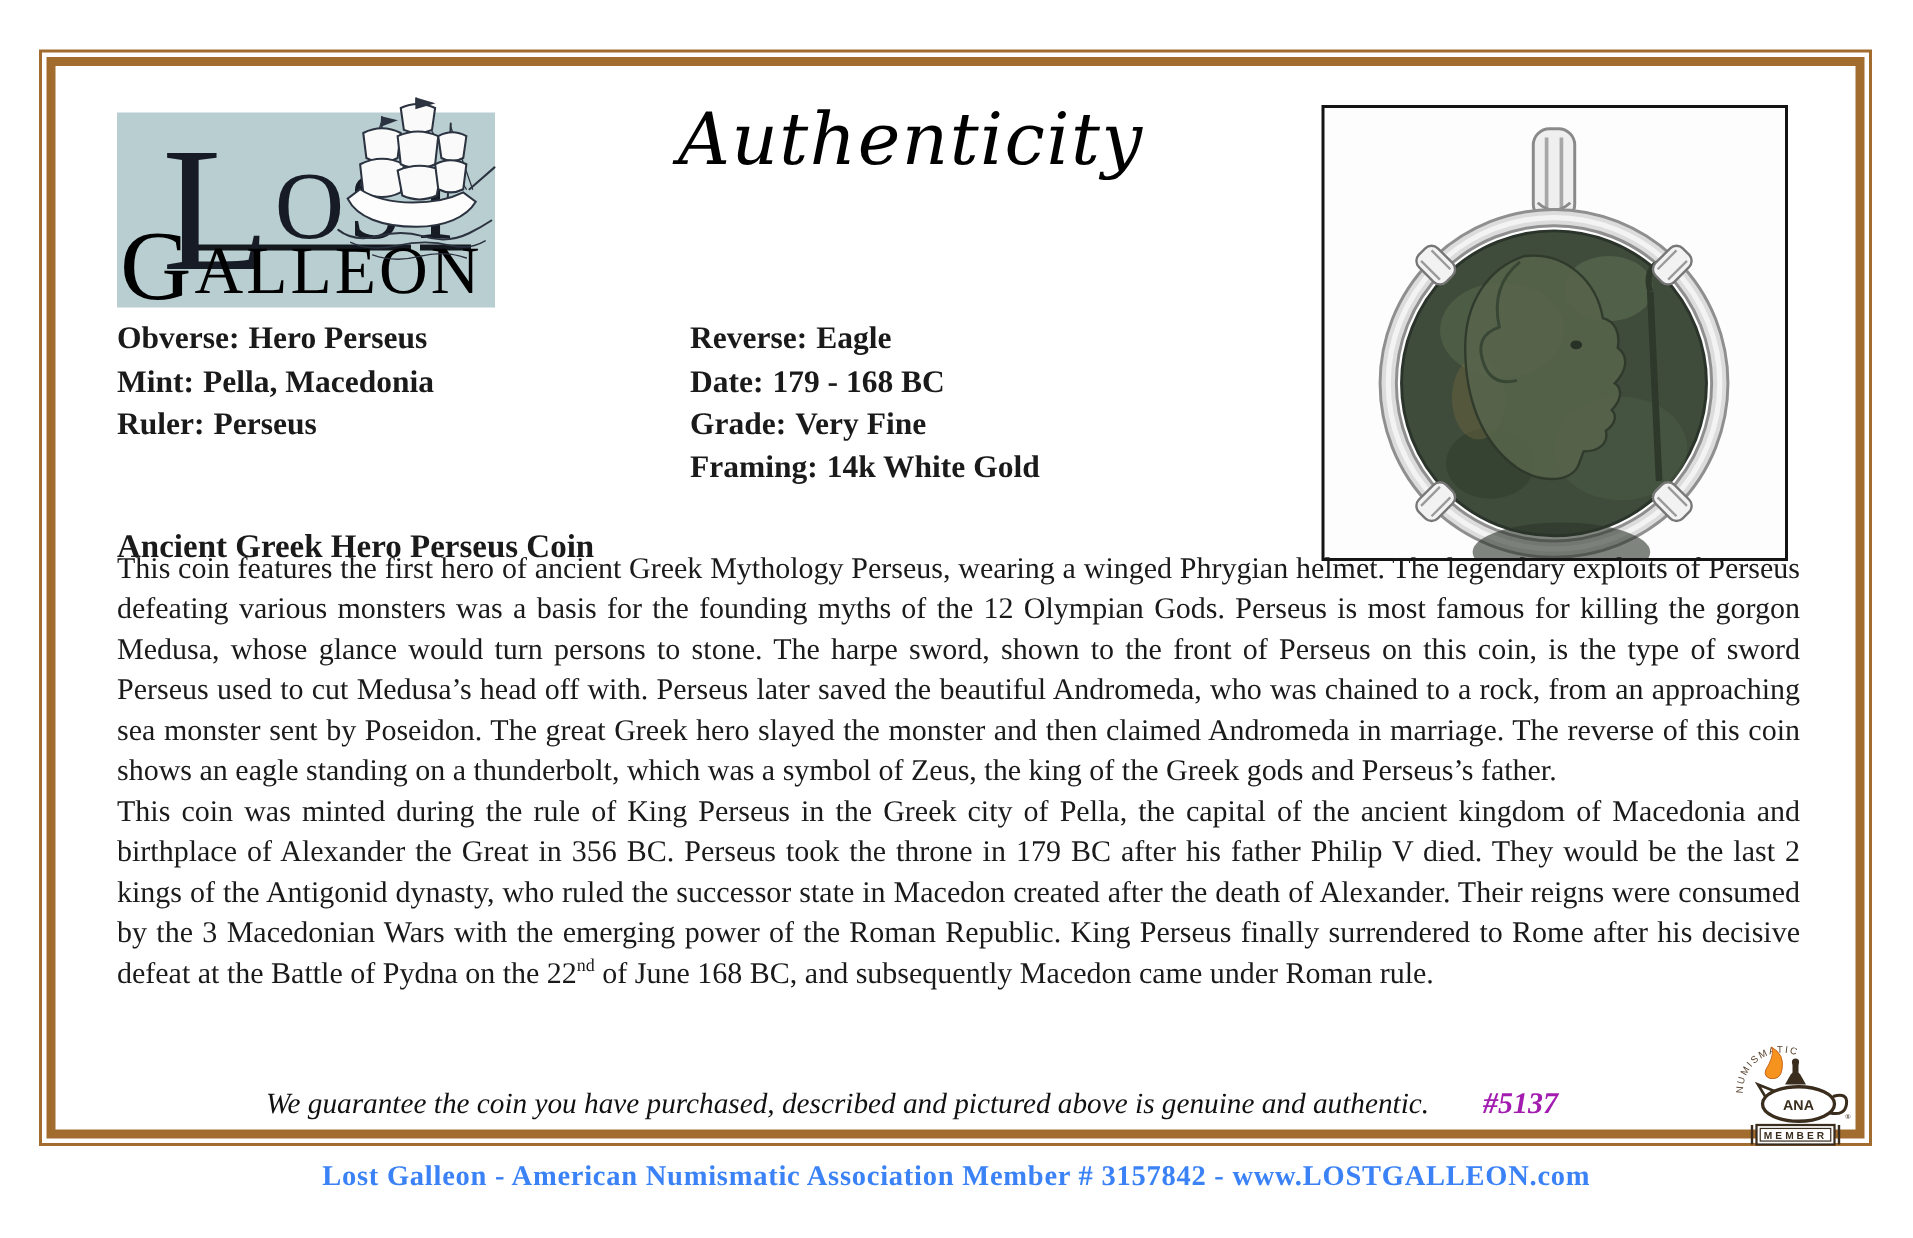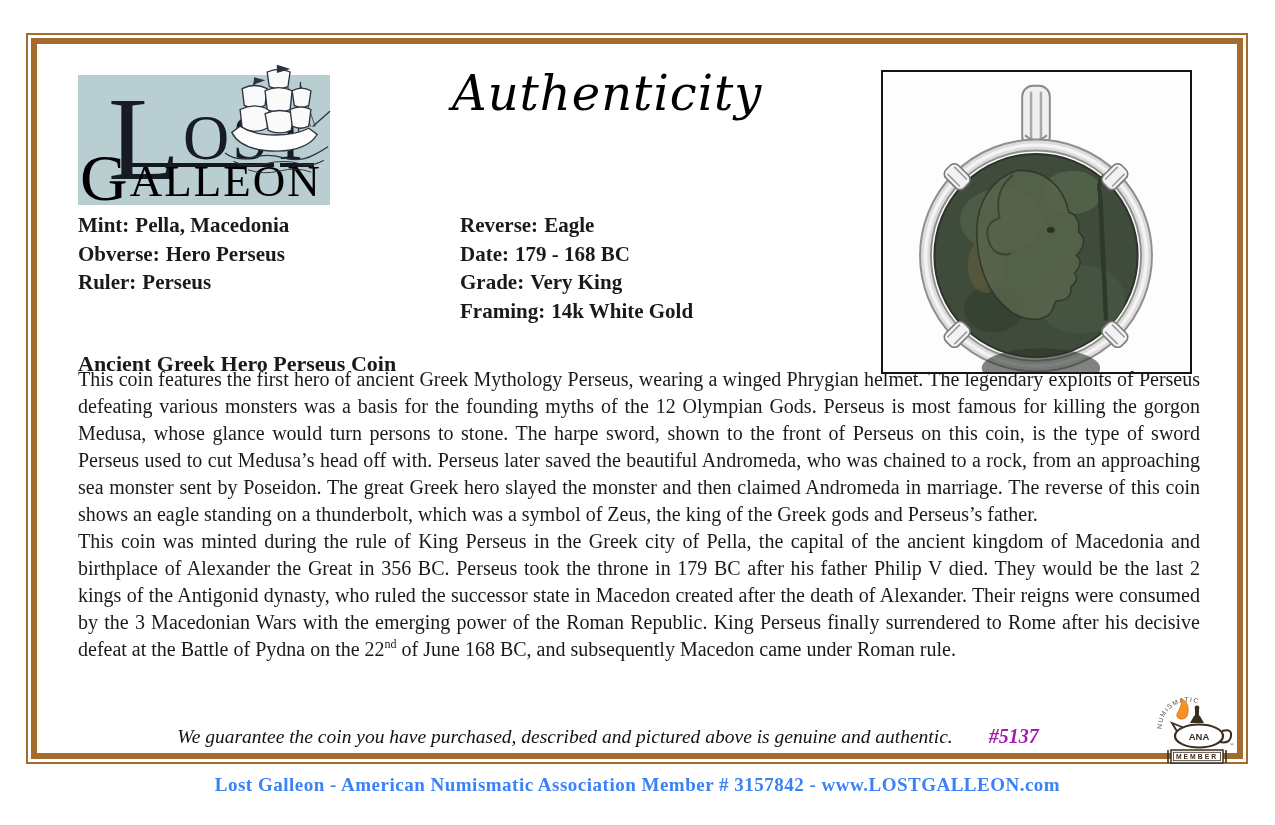--- a/index.html
+++ b/index.html
@@ -170,28 +170,28 @@
         </g>
       <g transform="rotate(-135 155 186)">
           <rect x="146" y="60" width="18" height="26" rx="6"></rect>
           <path d="M150,64 v18 M160,64 v18" fill="none" stroke="#9a9a9a"></path>
         </g>
     </g>
   </svg>
 </div>
 
 <div class="details-col details-left">
+  <div class="detail-line"><span>Obverse:</span><span>Hero Perseus</span></div>
   <div class="detail-line"><span>Mint:</span><span>Pella, Macedonia</span></div>
-  <div class="detail-line"><span>Obverse:</span><span>Hero Perseus</span></div>
   <div class="detail-line"><span>Ruler:</span><span>Perseus</span></div>
 </div>
 <div class="details-col details-right">
   <div class="detail-line"><span>Reverse:</span><span>Eagle</span></div>
   <div class="detail-line"><span>Date:</span><span>179 - 168 BC</span></div>
-  <div class="detail-line"><span>Grade:</span><span>Very King</span></div>
+  <div class="detail-line"><span>Grade:</span><span>Very Fine</span></div>
   <div class="detail-line"><span>Framing:</span><span>14k White Gold</span></div>
 </div>
 
 <div class="desc-heading">Ancient Greek Hero Perseus Coin</div>
 <div class="desc-body">
   <p>This coin features the first hero of ancient Greek Mythology Perseus, wearing a winged Phrygian helmet. The legendary exploits of Perseus defeating various monsters was a basis for the founding myths of the 12 Olympian Gods. Perseus is most famous for killing the gorgon Medusa, whose glance would turn persons to stone. The harpe sword, shown to the front of Perseus on this coin, is the type of sword Perseus used to cut Medusa’s head off with. Perseus later saved the beautiful Andromeda, who was chained to a rock, from an approaching sea monster sent by Poseidon. The great Greek hero slayed the monster and then claimed Andromeda in marriage. The reverse of this coin shows an eagle standing on a thunderbolt, which was a symbol of Zeus, the king of the Greek gods and Perseus’s father.</p>
   <p><span>This coin was minted during the rule of King Perseus in the Greek city of Pella, the capital of the ancient kingdom of Macedonia and birthplace of Alexander the Great in 356 BC. Perseus took the throne in 179 BC after his father Philip V died. They would be the last 2 kings of the Antigonid dynasty, who ruled the successor state in Macedon created after the death of Alexander. Their reigns were consumed by the 3 Macedonian Wars with the emerging power of the Roman Republic. King Perseus finally surrendered to Rome after his decisive defeat at the Battle of Pydna on the 22</span><sup>nd</sup><span> of June 168 BC, and subsequently Macedon came under Roman rule.</span></p>
 </div>
 
 <div class="guarantee-row">

